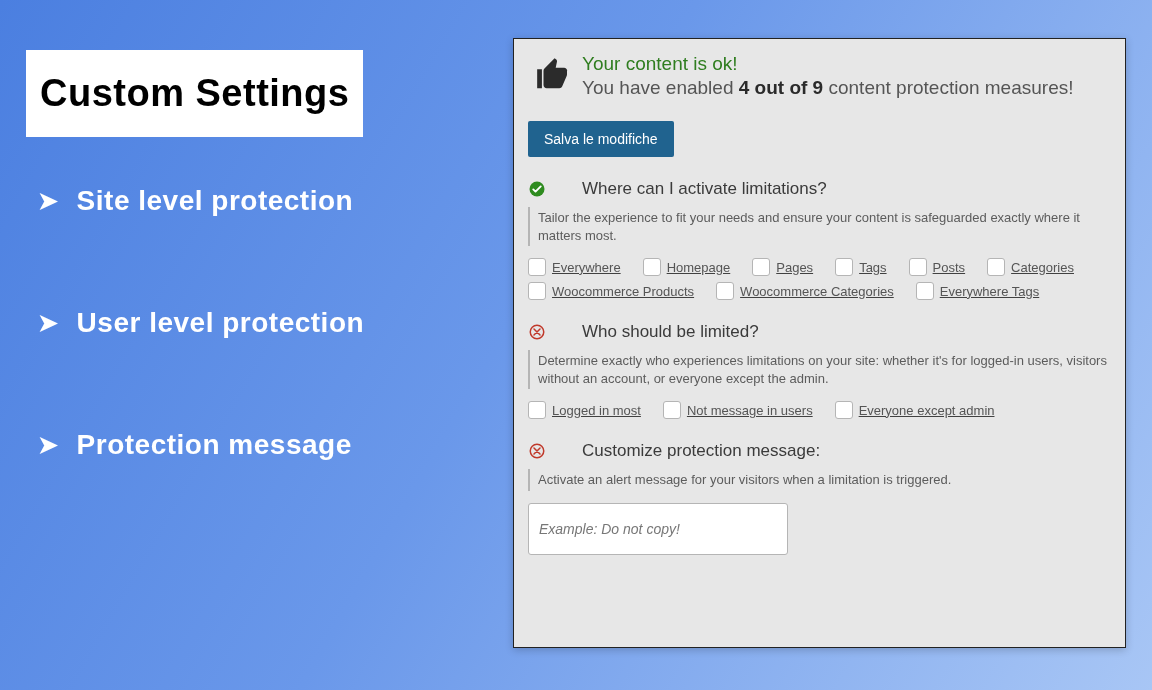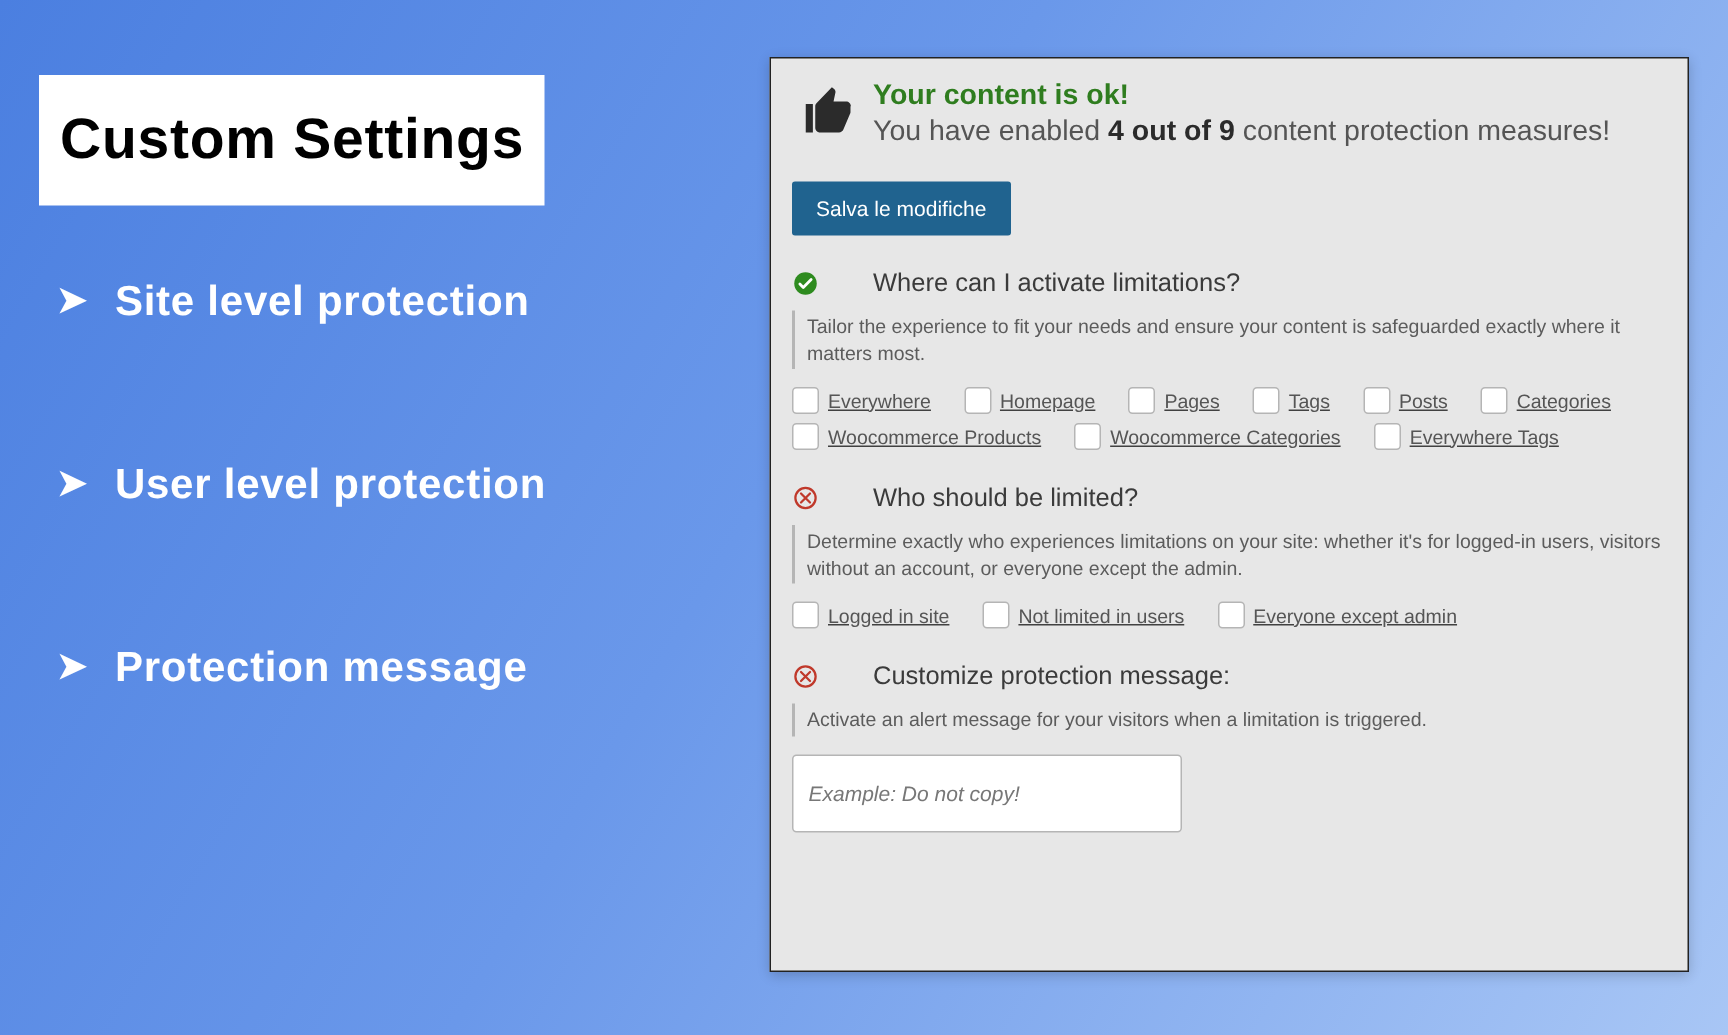--- a/index.html
+++ b/index.html
@@ -54,21 +54,21 @@
     color: #414141;
   }
   .status-row { display: flex; align-items: center; margin-bottom: 8px; }
   .thumb {
     margin-left: 6px;
     margin-right: 10px;
     color: #2b2b2b;
   }
   .status-text .title {
     color: #2f7d1f;
-    font-weight: 700;
+    font-weight: 400;
     font-size: 19px;
     margin-bottom: 2px;
   }
   .status-text .sub {
     color: #555;
     font-size: 19px;
   }
   .status-text .sub b { font-weight: 700; color: #2b2b2b; }
   .save-btn {
     display: inline-block;
@@ -226,25 +226,25 @@
             <circle cx="12" cy="12" r="9" fill="none" stroke="#c0392b" stroke-width="2"></circle>
             <path d="M8 8l8 8M16 8l-8 8" stroke="#c0392b" stroke-width="2" stroke-linecap="round"></path>
           </svg>
       </span>
       <span class="ttl">Who should be limited?</span>
     </div>
     <div class="section-desc">Determine exactly who experiences limitations on your site: whether it's for logged-in users, visitors without an account, or everyone except the admin.</div>
     <div class="checks">
       <label class="chk">
           <span class="box"></span>
-          <span>Logged in site</span>
-        </label>
-      <label class="chk">
-          <span class="box"></span>
-          <span>Not limited in users</span>
+          <span>Logged in most</span>
+        </label>
+      <label class="chk">
+          <span class="box"></span>
+          <span>Not message in users</span>
         </label>
       <label class="chk">
           <span class="box"></span>
           <span>Everyone except admin</span>
         </label>
     </div>
   </div>
 
   
   <div class="section">

